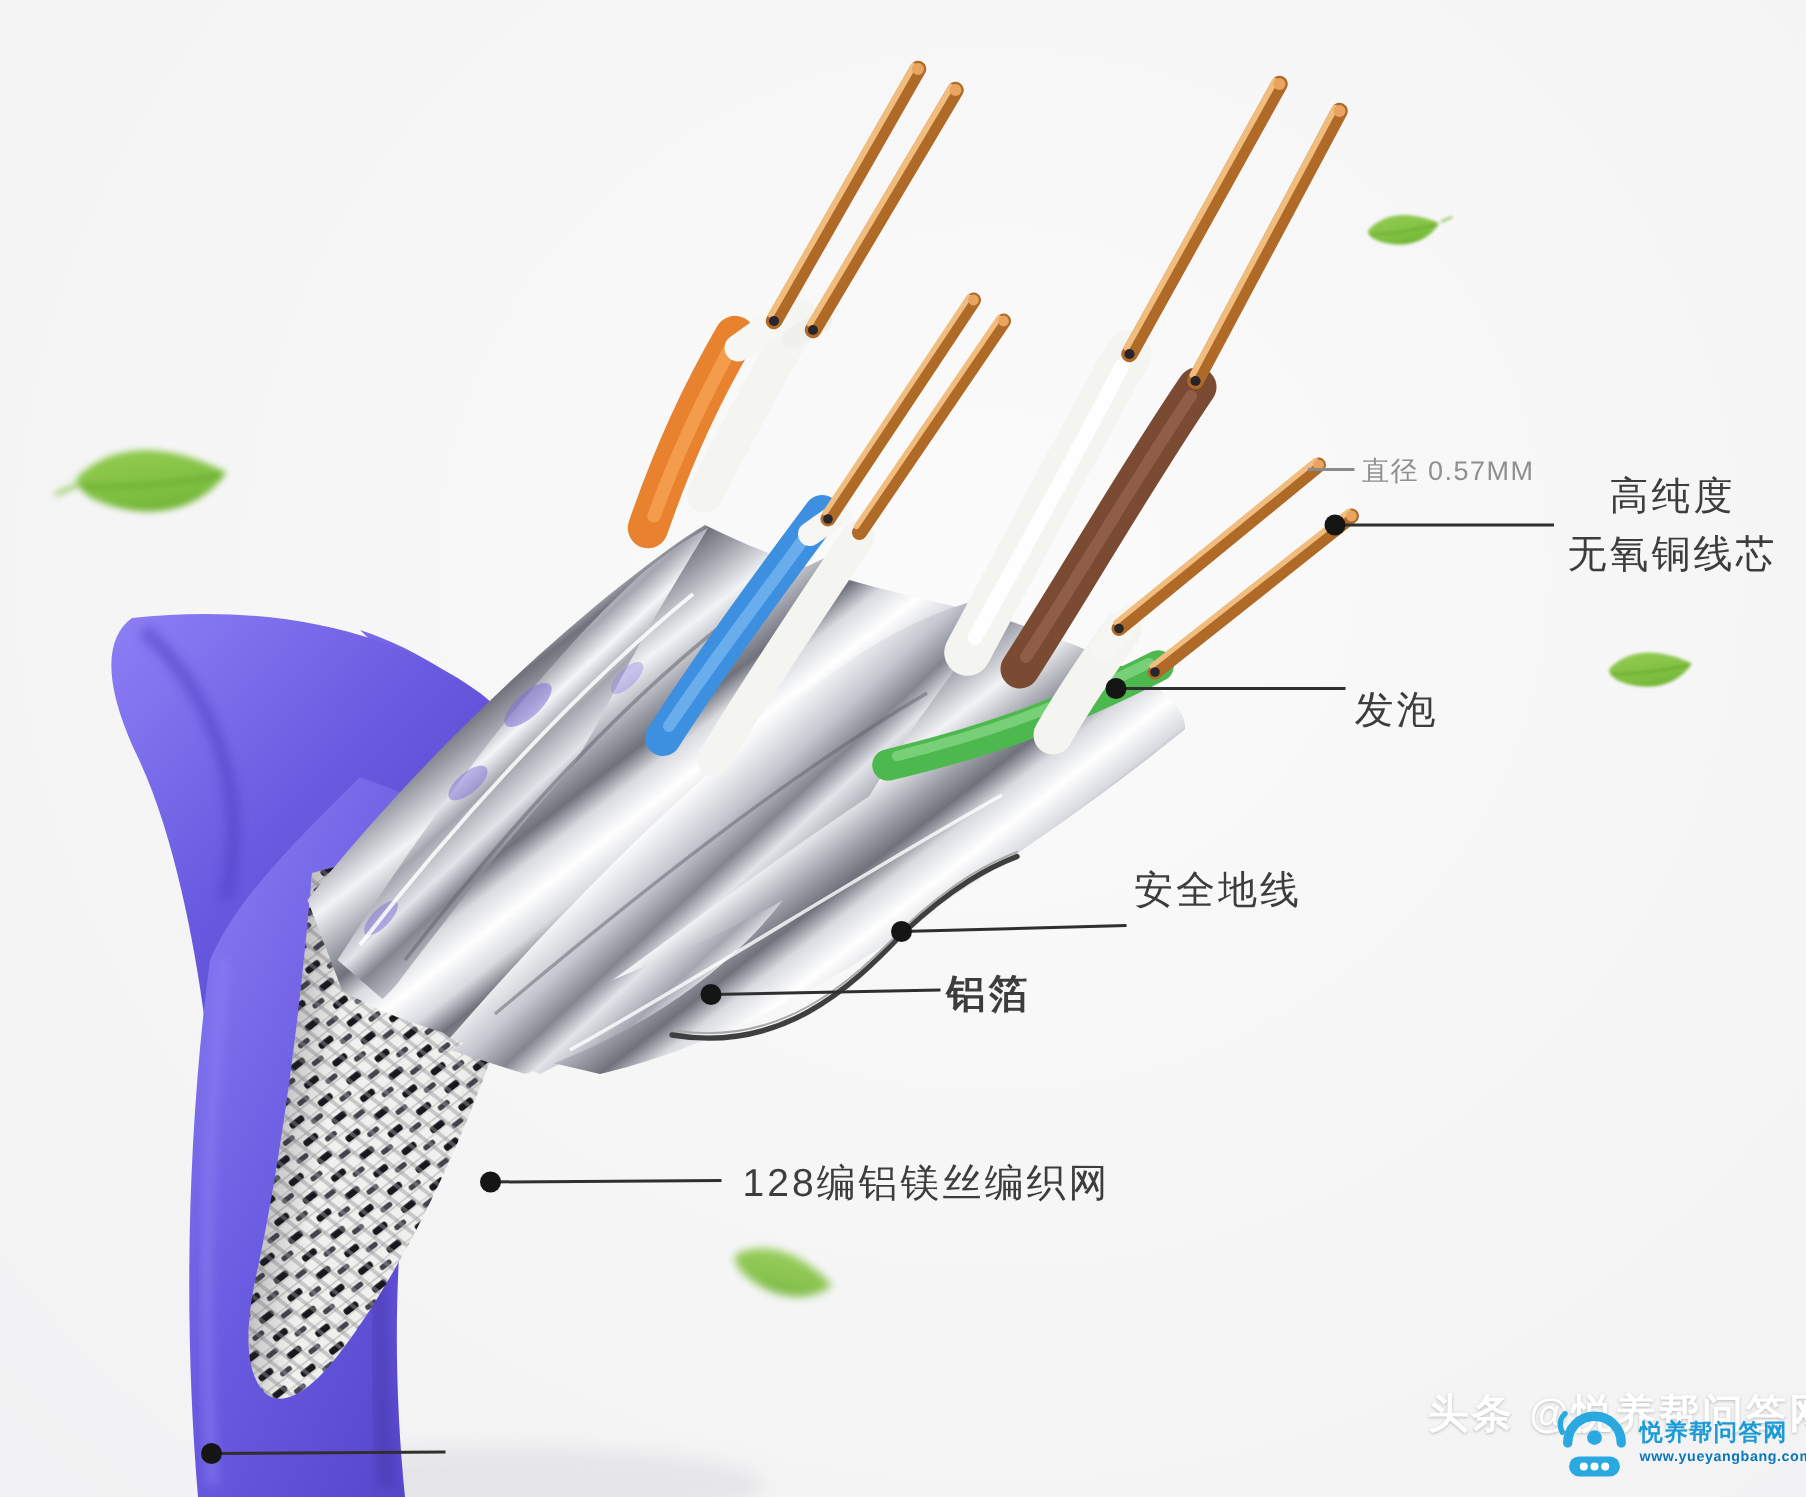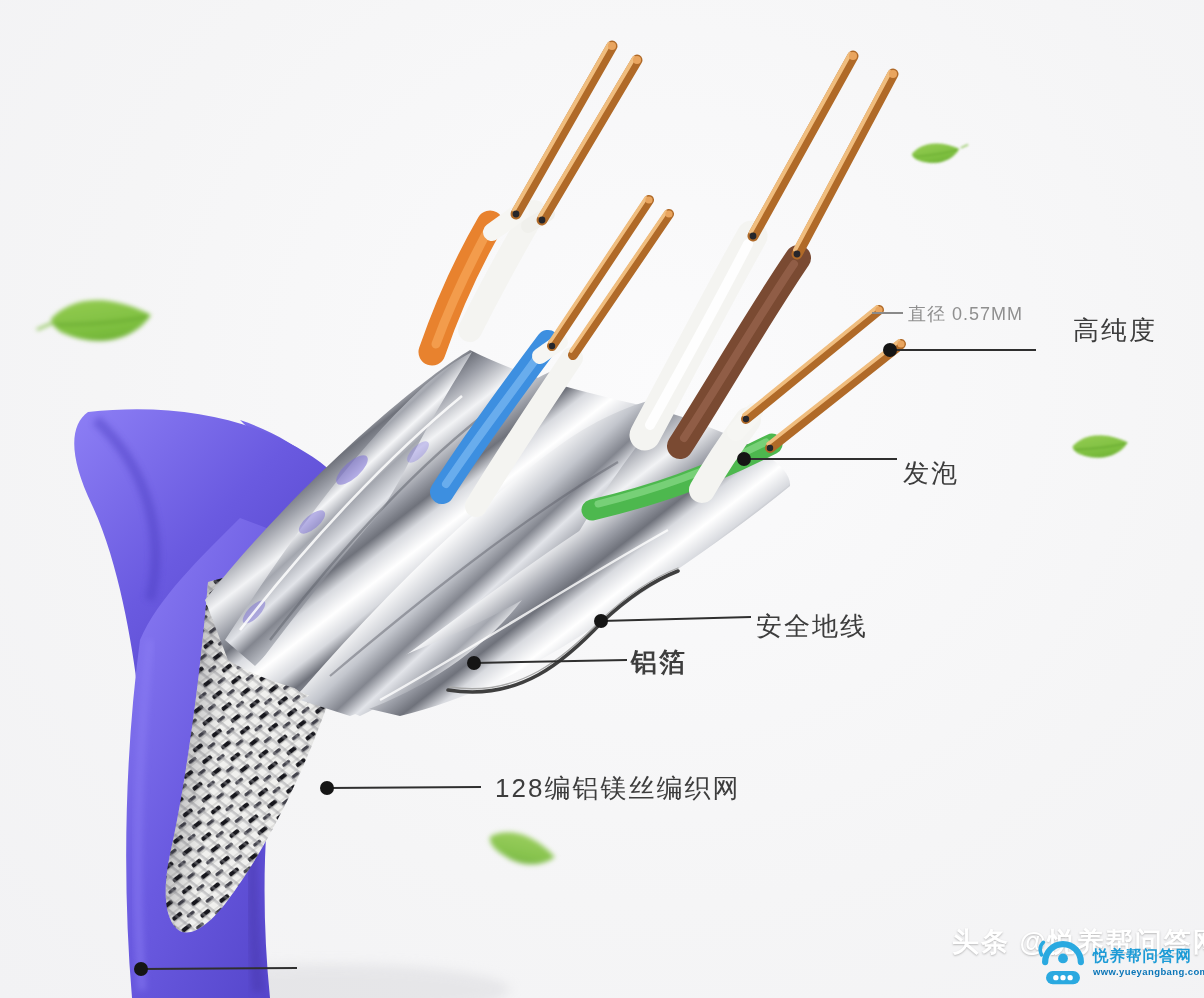--- a/index.html
+++ b/index.html
@@ -240,25 +240,26 @@
       <circle cx="474" cy="663" r="7"></circle>
       <circle cx="327" cy="788" r="7"></circle>
       <circle cx="141" cy="969" r="7"></circle>
     </g>
   </svg>
 
   <div class="callout-label small" style="left:908px;top:302px;">直径 0.57MM</div>
 
   <div class="callout-label two-line" style="left:1030px;top:311px;">
     <div>高纯度</div>
+    <div>无氧铜线芯</div>
   </div>
 
   <div class="callout-label" style="left:903px;top:456px;">发泡</div>
 
-  <div class="callout-label" style="left:756px;top:609px;">安全地线</div>
+  <div class="callout-label" style="left:756px;top:576px;">安全地线</div>
 
   <div class="callout-label" style="left:631px;top:645px;font-weight:bold;">铝箔</div>
 
   <div class="callout-label" style="left:495px;top:771px;">128编铝镁丝编织网</div>
 
 
   <div class="wm-toutiao">头条 @悦养帮问答网</div>
 
   <div class="wm-logo">
     <svg width="54" height="50" viewBox="0 0 60 56">

